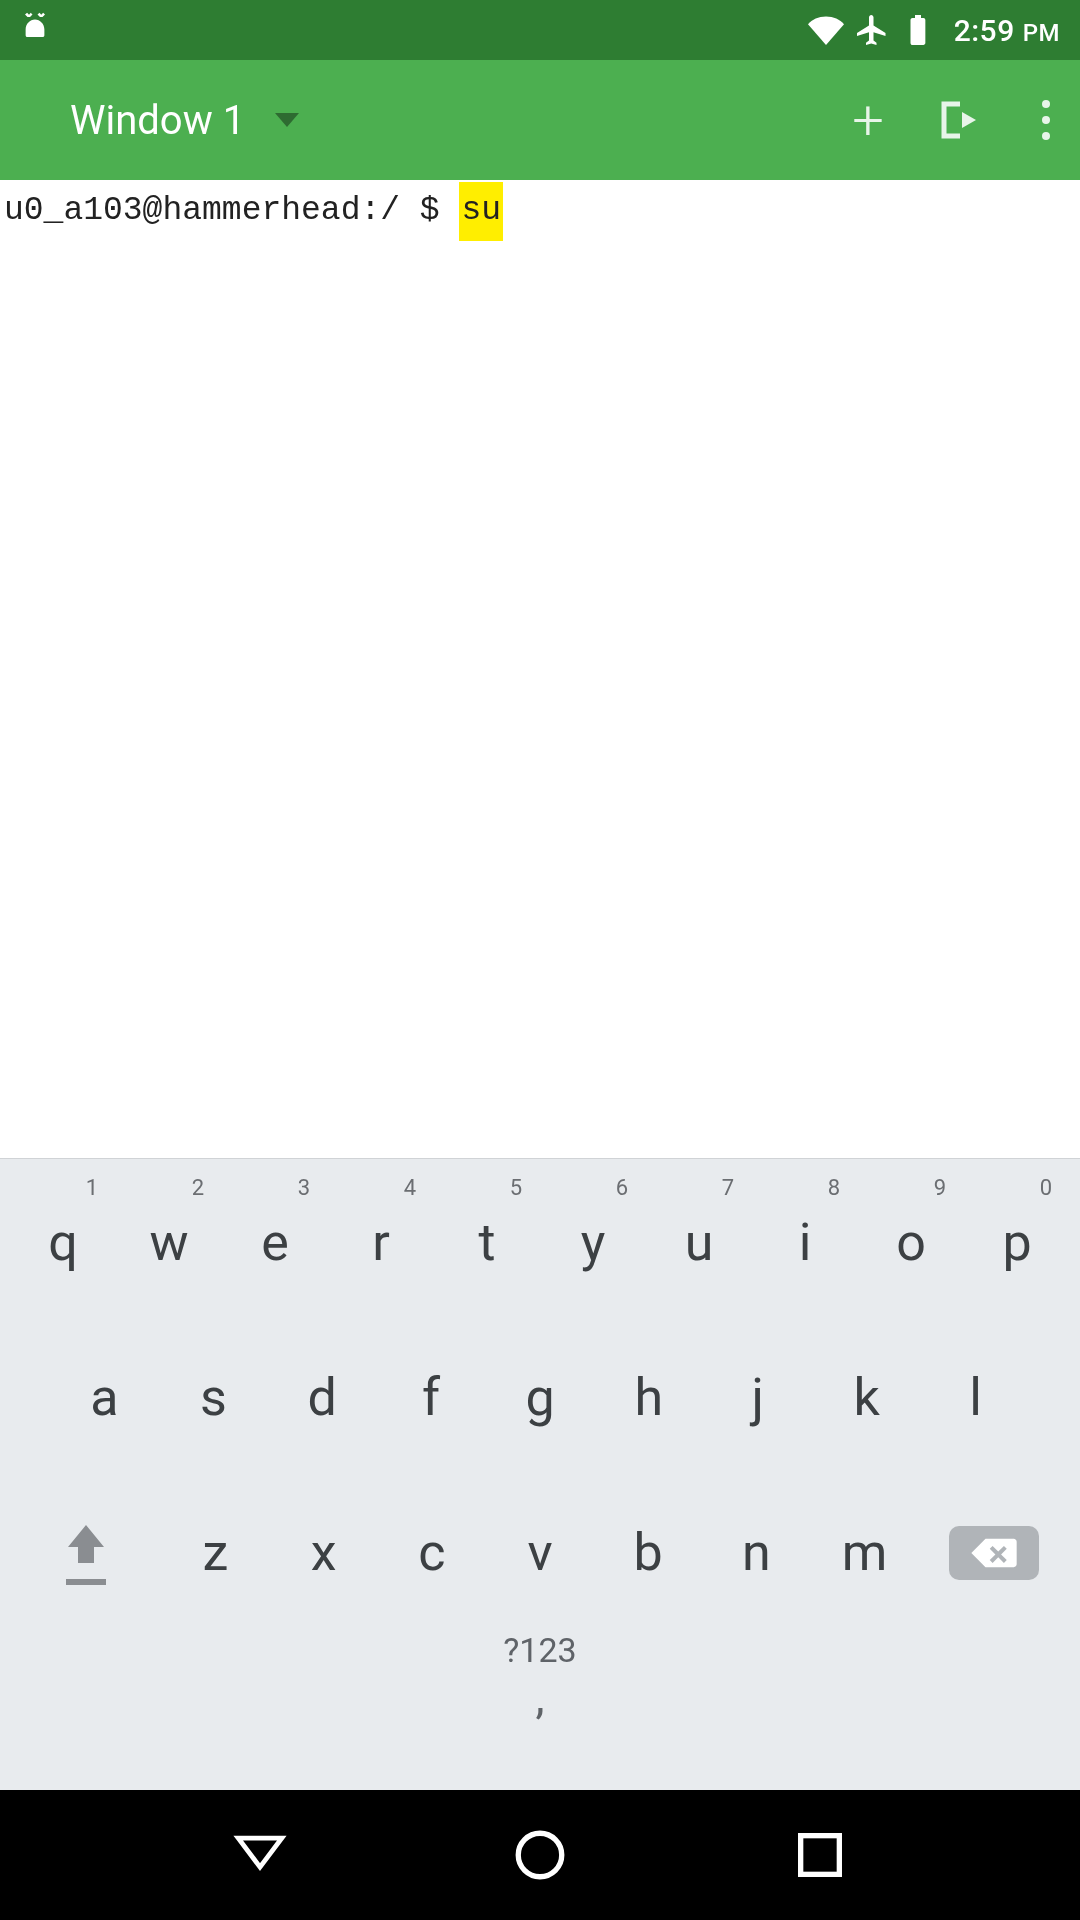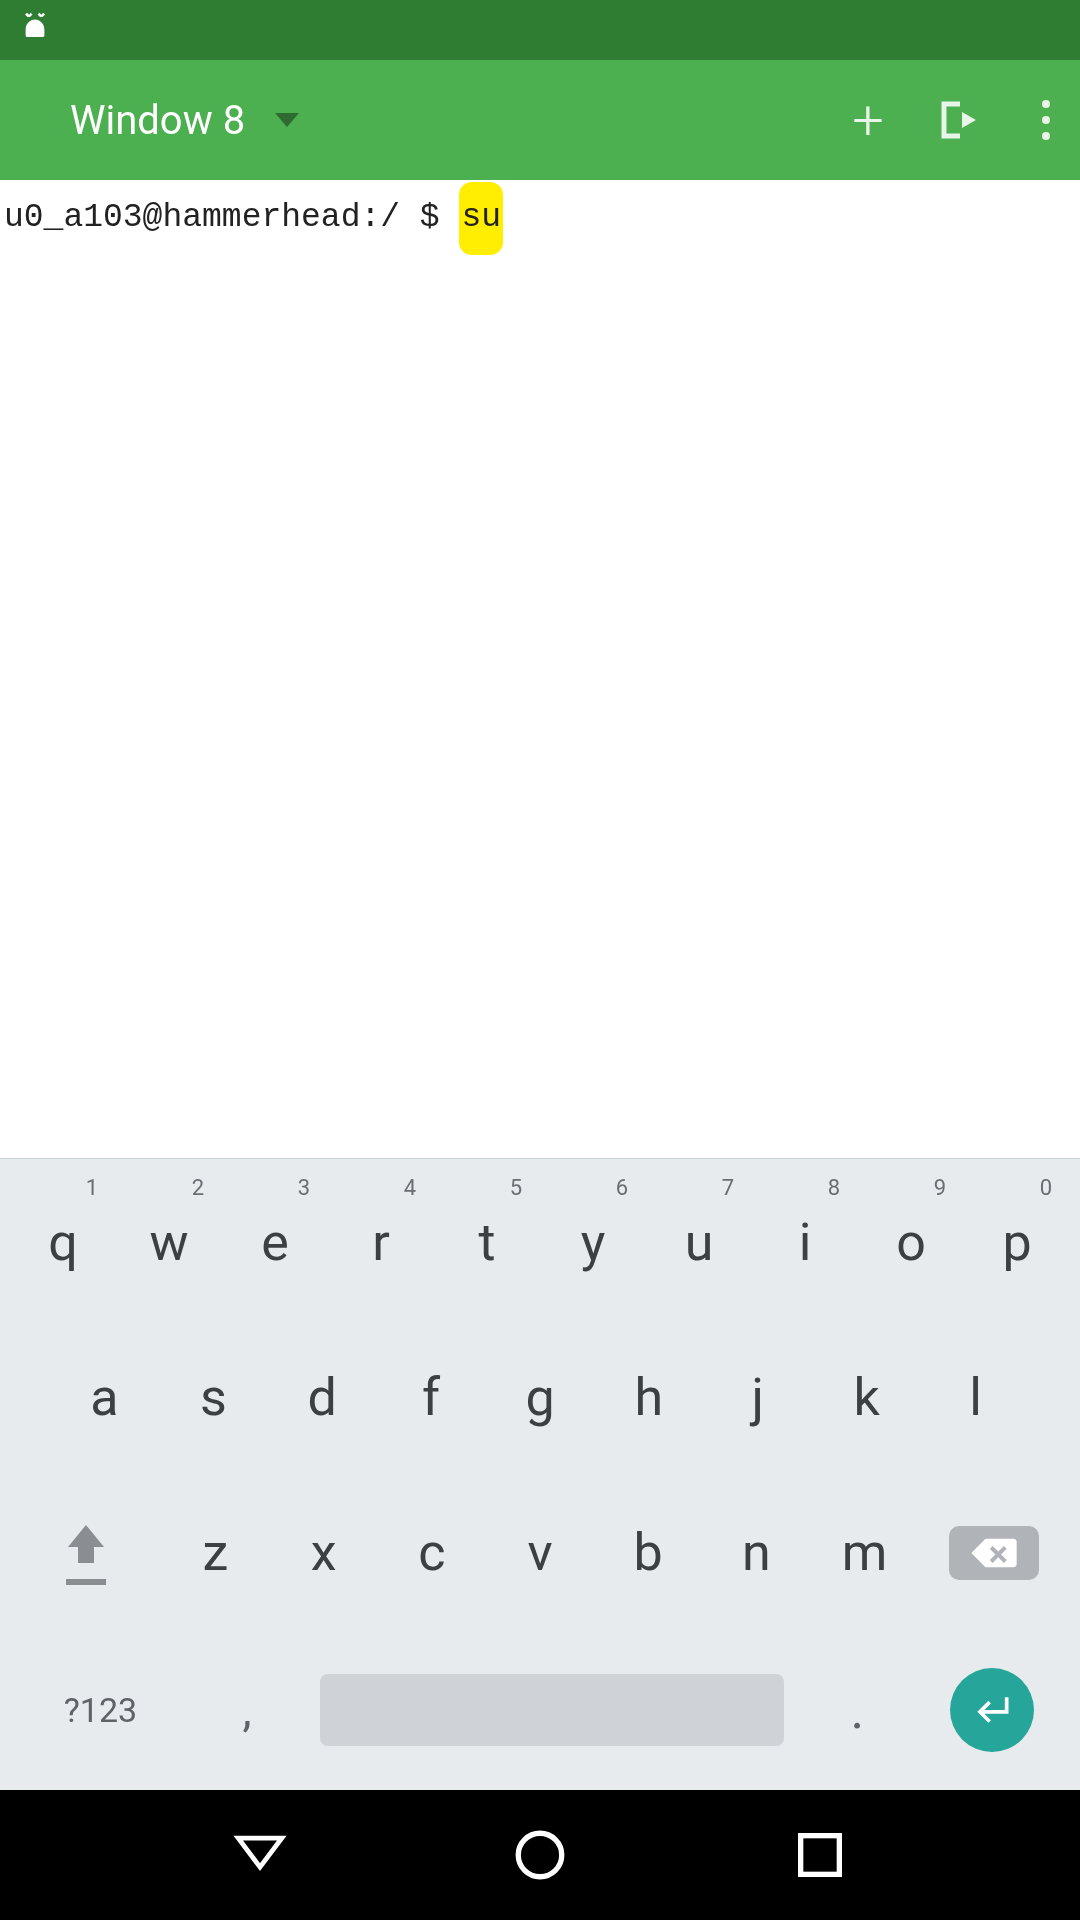--- a/index.html
+++ b/index.html
@@ -60,38 +60,38 @@
       flex: 1;
       background: #ffffff;
       padding: 2px 4px;
       font-family: 'Courier New', Courier, monospace;
       font-size: 33px;
       color: #222;
       line-height: 1.3;
     }
     .terminal-line { display: flex; align-items: baseline; flex-wrap: wrap; }
     .prompt { white-space: pre; }
-    .command-su { background: #ffee00; padding: 15px 2px; border-radius: 13px; }
+    .command-su { background: #ffee00; padding: 8px 2px; }
 
     
     .keyboard {
       background: #e8ebee;
       padding-top: 6px;
       border-top: 1px solid #d0d3d6;
     }
     .kb-row {
       display: flex;
       justify-content: space-around;
       align-items: center;
       padding: 0 10px;
     }
     .kb-row.row1 { height: 155px; }
     .kb-row.row2 { height: 155px; padding: 0 50px; }
     .kb-row.row3 { height: 155px; }
-    .kb-row.row4 { height: 160px; padding: 0 15px; }
+    .kb-row.row4 { height: 160px; padding: 0 15px; flex-direction: column; }
     .key {
       flex: 1;
       height: 100%;
       display: flex;
       flex-direction: column;
       align-items: center;
       justify-content: center;
       position: relative;
       color: #3c4043;
       font-family: Roboto, sans-serif;
@@ -133,25 +133,45 @@
 <body>
 
 <div class="status-bar">
   <div class="status-left">
     <span class="debug-icon">
       <svg width="30" height="30" viewBox="0 0 24 24">
         <path fill="#fff" d="M16 4h2l2-2-1.5-1.4L17 2.2l-1.4-1.6L14 2l2 2zm-8 0l2-2L8.6.6 7.2 2.2 5.7.6 4 2l2 2h2zm4 2C8 6 4.5 9.5 4.5 14v4.5c0 1 .8 1.5 1.5 1.5h12c1 0 1.5-.7 1.5-1.5V14C19.5 9.5 16 6 12 6z"></path>
       </svg>
     </span>
   </div>
+  <div class="status-right">
+    <span class="wifi-icon">
+      <svg viewBox="0 0 24 24">
+          <path fill="#fff" d="M12 3C7 3 2.7 5 0 8.2L12 22 24 8.2C21.3 5 17 3 12 3z"></path>
+        </svg>
+    </span>
+    <span class="plane-icon">
+      <svg viewBox="0 0 24 24">
+          <path fill="#fff" d="M21 16v-2l-8-5V3.5C13 2.7 12.3 2 11.5 2S10 2.7 10 3.5V9l-8 5v2l8-2.5V19l-2 1.5V22l3.5-1 3.5 1v-1.5L13 19v-5.5l8 2.5z"></path>
+        </svg>
+    </span>
+    <span class="battery-icon">
+      <svg viewBox="0 0 24 24">
+          <path fill="#fff" d="M15.7 4H14V2h-4v2H8.3C7.6 4 7 4.6 7 5.3v15.3C7 21.4 7.6 22 8.3 22h7.3c.7 0 1.3-.6 1.3-1.3V5.3c0-.7-.6-1.3-1.2-1.3z"></path>
+        </svg>
+    </span>
+    <span class="clock">
+      <span>2:59</span>&nbsp;<span class="clock-ampm">PM</span>
+    </span>
+  </div>
 </div>
 
 <div class="app-bar">
   <div class="window-selector">
-    <span class="window-title">Window 8</span>
+    <span class="window-title">Window 1</span>
     <span class="dropdown-arrow"></span>
   </div>
   <div class="app-bar-actions">
     <span class="icon-btn plus-icon">+</span>
     <span class="icon-btn exit-icon">
       <svg viewBox="0 0 24 24">
         <path fill="none" stroke="#e8f5e9" stroke-width="2.5" d="M13 4H5v16h8"></path>
         <path fill="#e8f5e9" d="M14 8l7 4-7 4z"></path>
       </svg>
     </span>

